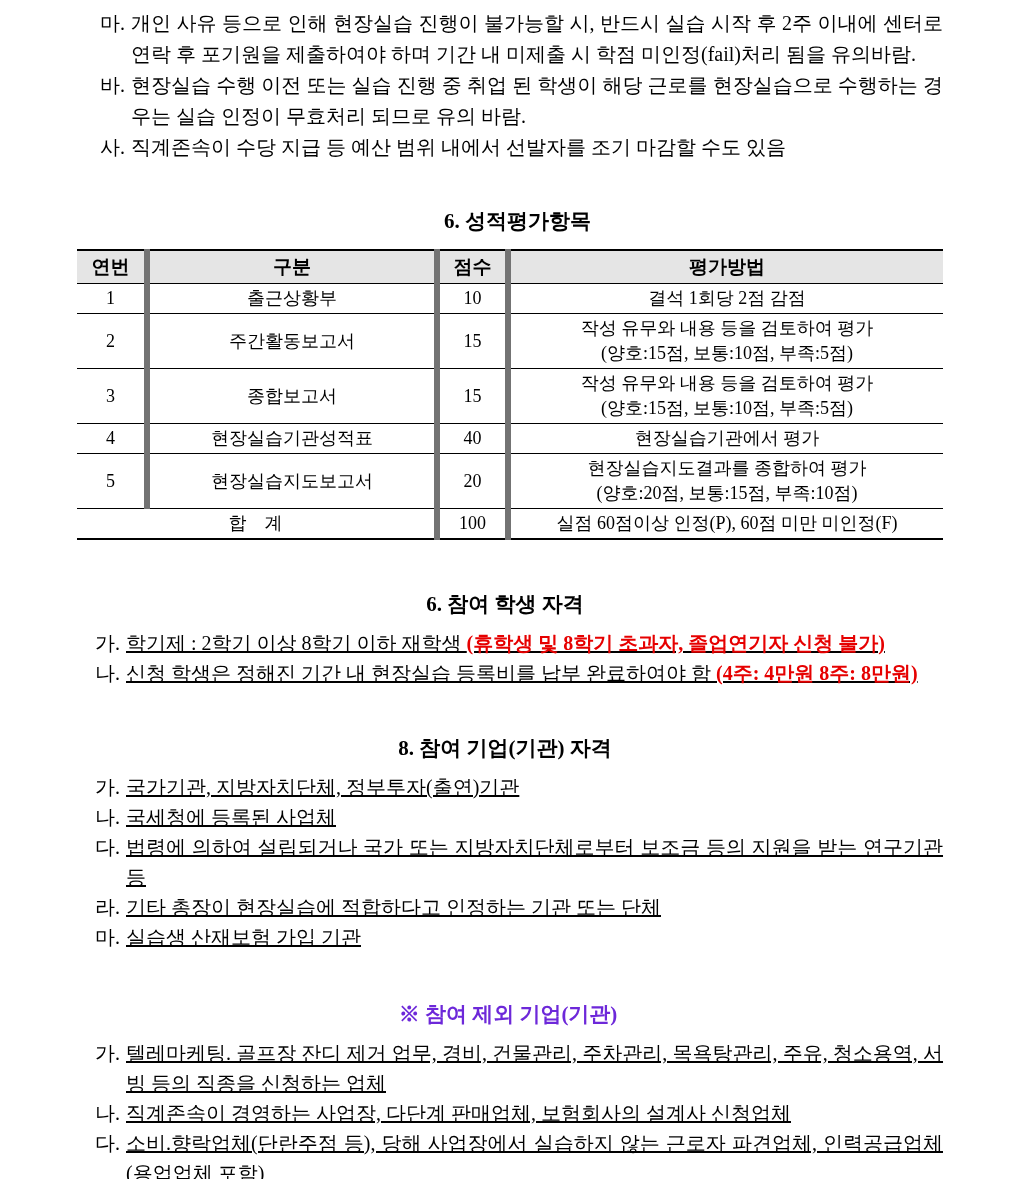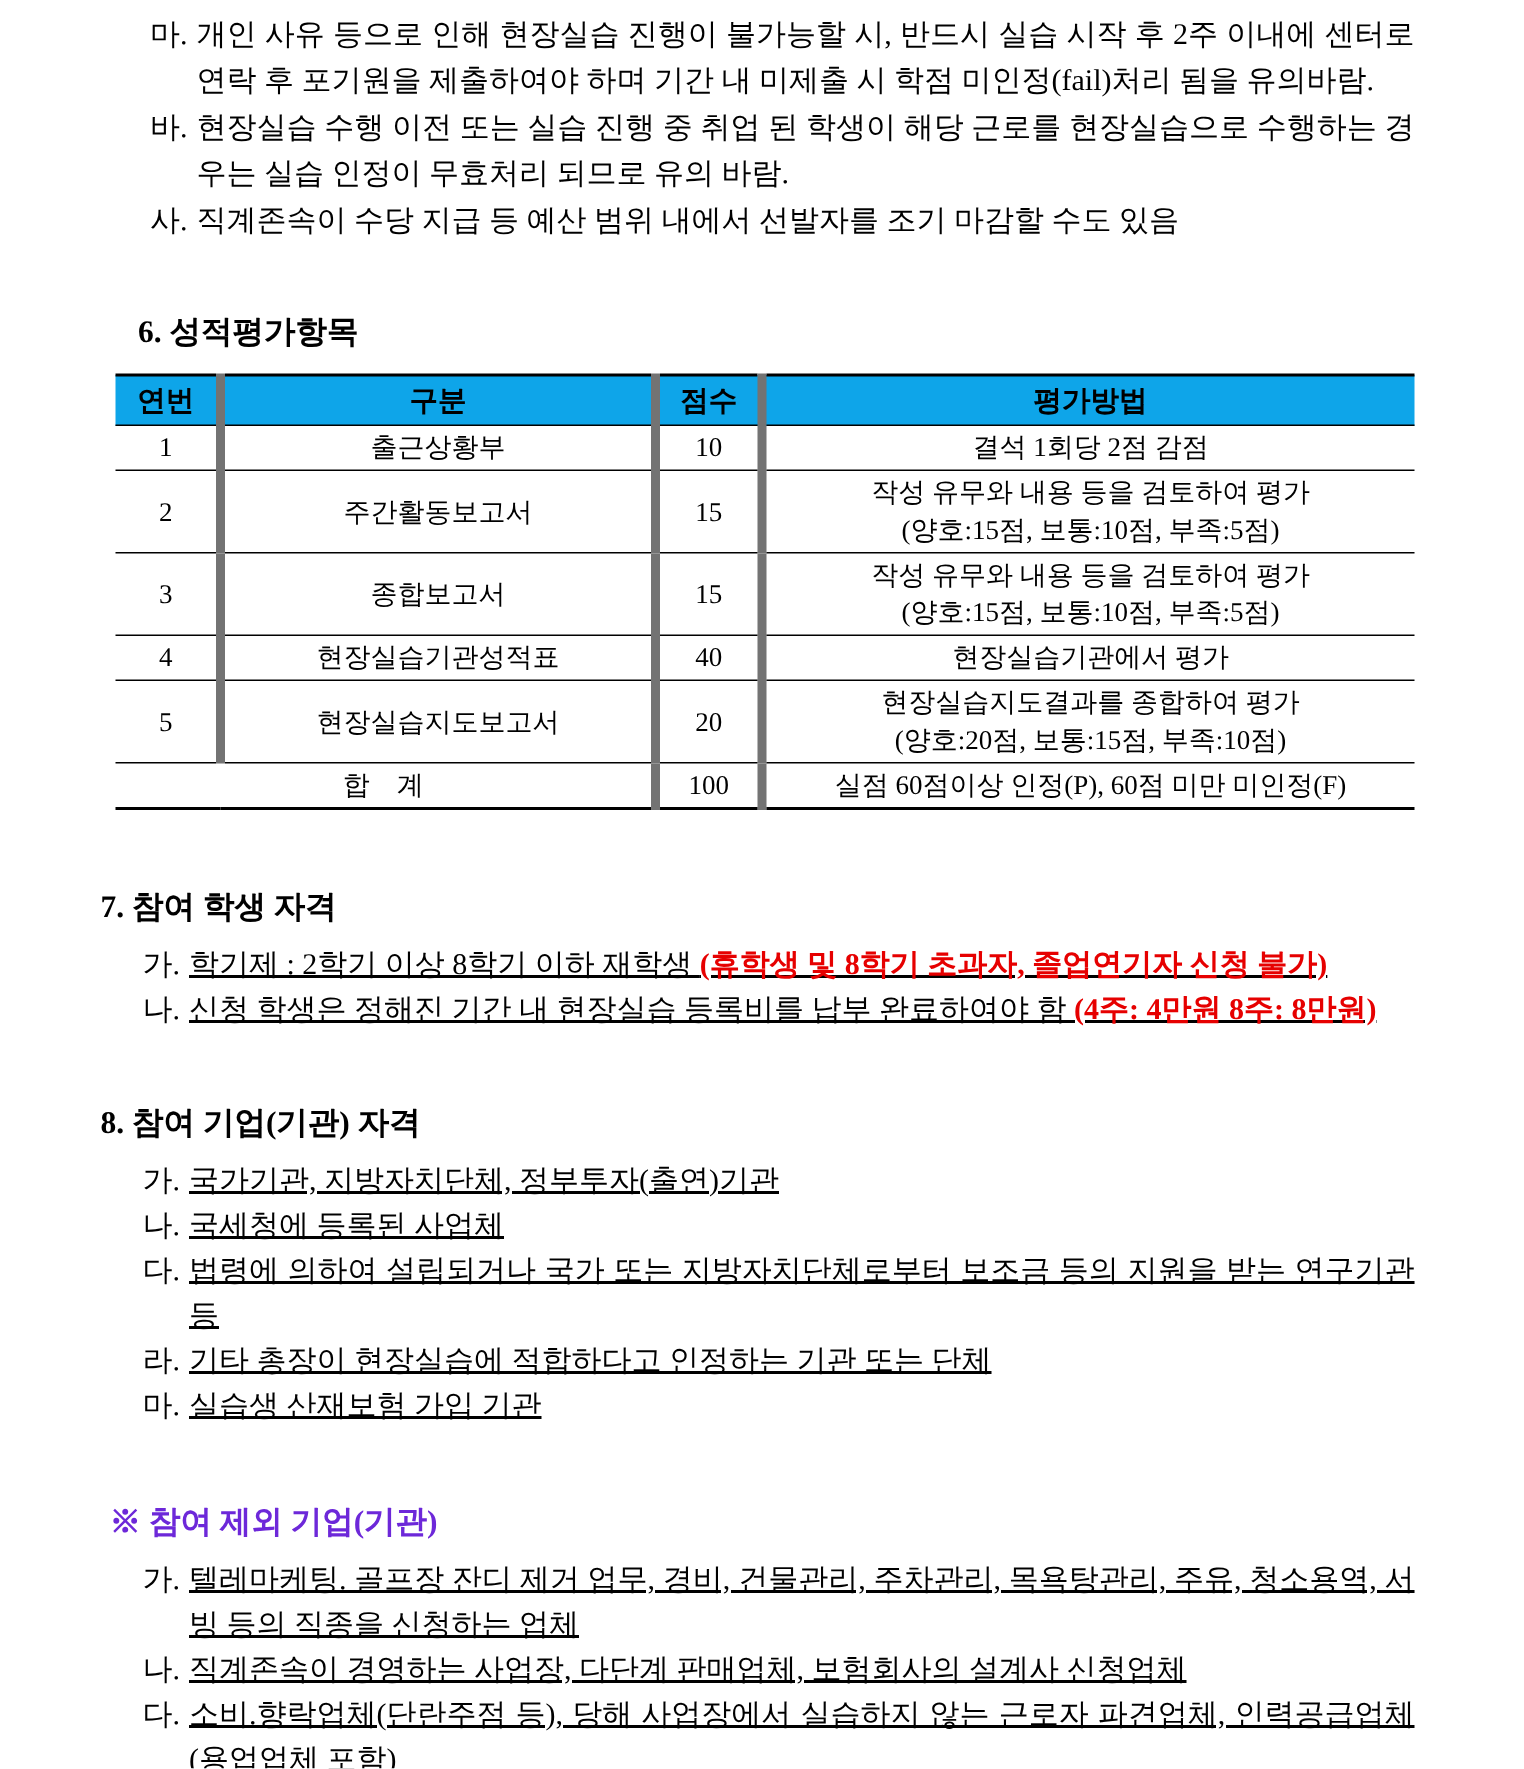--- a/index.html
+++ b/index.html
@@ -14,37 +14,37 @@
     padding:8px 73px 0 67px;
   }
   
   .note { display:flex; font-size:20px; line-height:31px; text-align:justify; margin-left:33px; }
   .note .lbl { flex:0 0 31px; }
   .note .txt { flex:1; }
   .sub { display:flex; font-size:20px; line-height:30px; text-align:justify; margin-left:28px; }
   .sub .lbl { flex:0 0 31px; }
   .sub .txt { flex:1;text-decoration:underline; }
   .red { color:#e60000; font-weight:bold; }
-  .h-main { font-size:21px; font-weight:bold; line-height:28px; }
+  .h-main { font-size:21px; font-weight:bold; line-height:28px;text-align:center; }
   .h6 { margin:44px 0 14px 25px; }
   .h7 { margin:50px 0 10px 0; }
   .h8 { margin:46px 0 10px 0; }
   .hx { margin:48px 0 10px 6px; color:#6d28d9; }
   
   table.grade {
     border-collapse:collapse;
     width:866px;
     margin:0 0 0 10px;
     border-top:2px solid #000;
     border-bottom:2px solid #000;
     font-size:18px;
     table-layout:fixed;
   }
   table.grade th {
-    background:#0ea5e9;
+    background:#e5e5e5;
     font-weight:bold;
     border-bottom:1px solid #000;
     padding:3px 4px;
     font-size:19px;
   }
   table.grade td {
     border-bottom:1px solid #000;
     text-align:center;
     padding:2px 4px;
     line-height:25px;
@@ -129,21 +129,21 @@
 (양호:20점, 보통:15점, 부족:10점)</td>
       </tr>
       <tr>
         <td colspan="2">합　계</td>
         <td>100</td>
         <td class="pre">실점 60점이상 인정(P), 60점 미만 미인정(F)</td>
       </tr>
     </tbody>
   </table>
 
-  <div class="h-main h7">7. 참여 학생 자격</div>
+  <div class="h-main h7">6. 참여 학생 자격</div>
   <div>
     <div class="sub">
       <span class="lbl">가.</span>
       <span class="txt"><span>학기제 : 2학기 이상 8학기 이하 재학생 </span><span class="red">(휴학생 및 8학기 초과자, 졸업연기자 신청 불가)</span></span>
     </div>
     <div class="sub">
       <span class="lbl">나.</span>
       <span class="txt"><span>신청 학생은 정해진 기간 내 현장실습 등록비를 납부 완료하여야 함 </span><span class="red">(4주: 4만원 8주: 8만원)</span></span>
     </div>
   </div>

